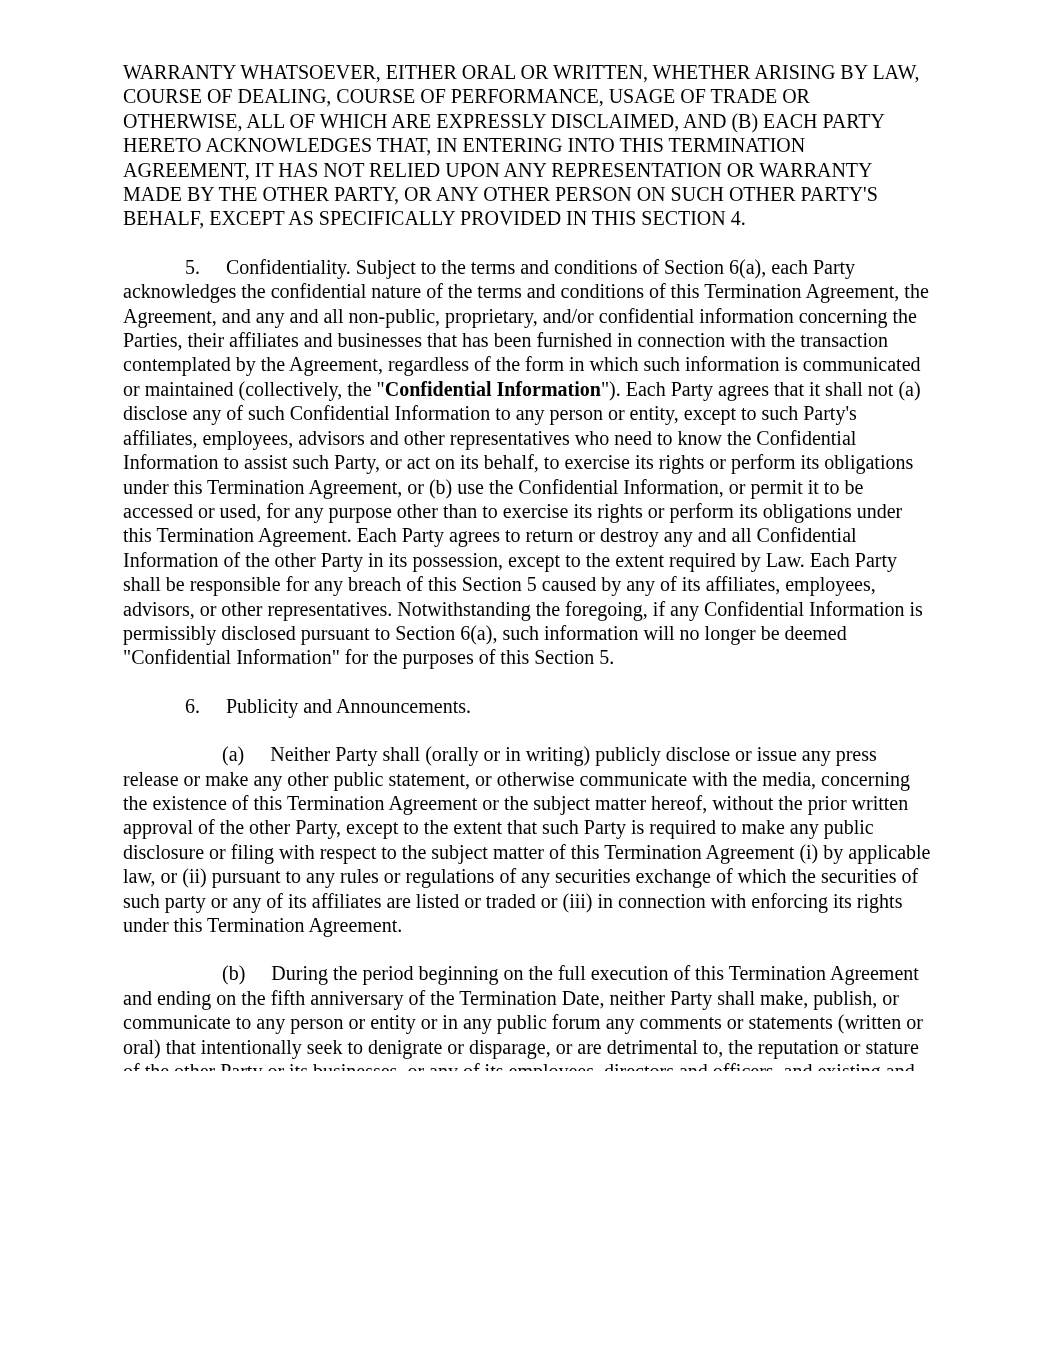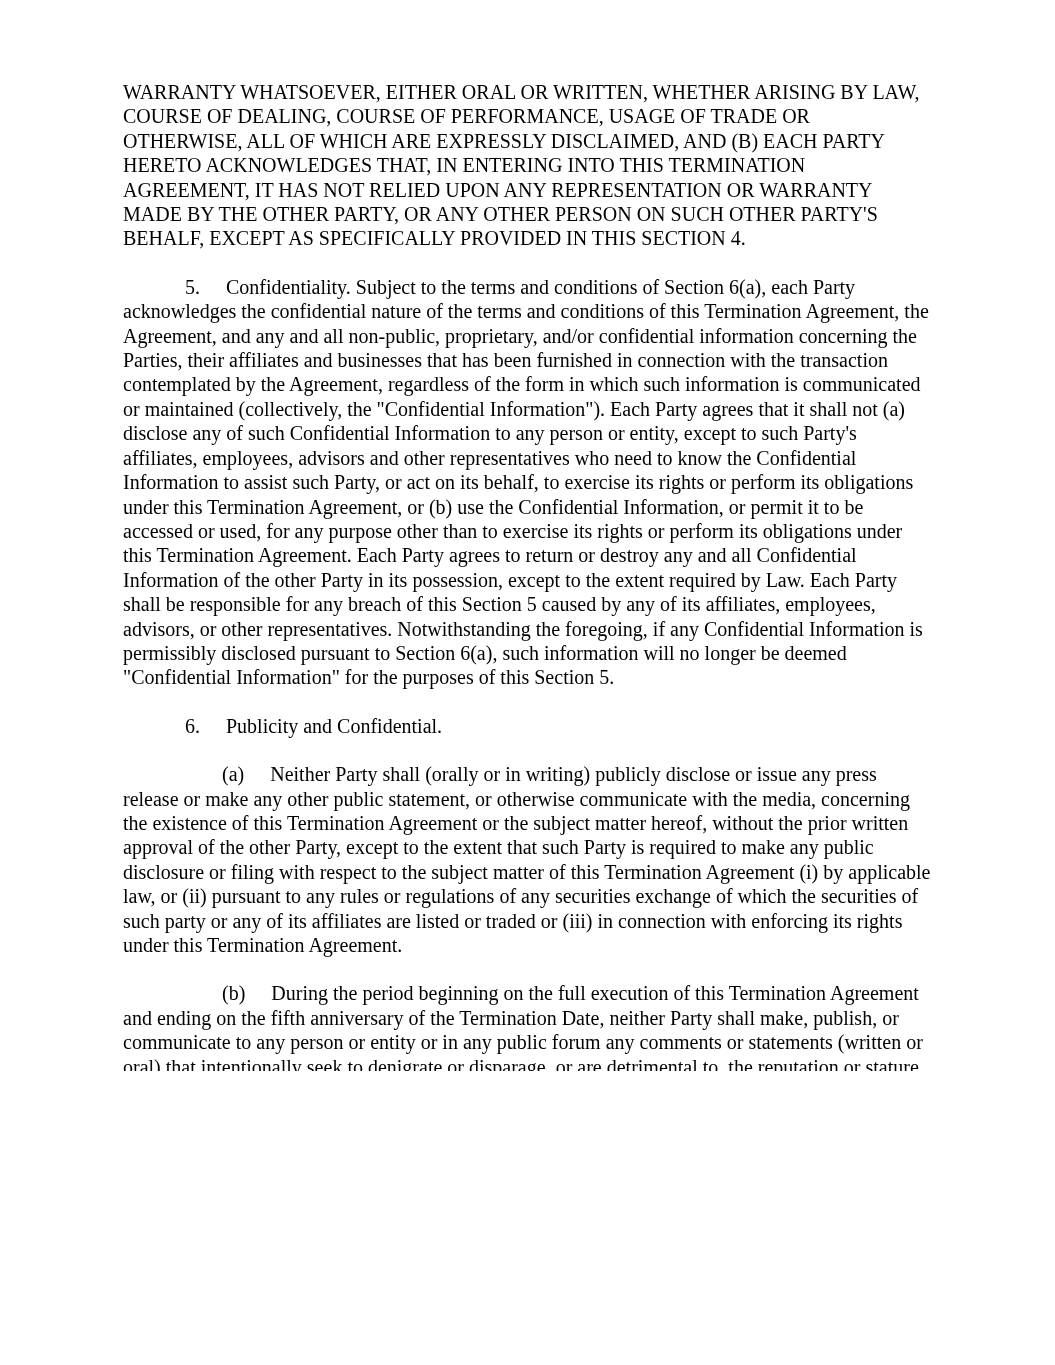--- a/index.html
+++ b/index.html
@@ -7,55 +7,55 @@
     padding: 0;
     background: #ffffff;
   }
   .page {
     position: relative;
     width: 1055px;
     height: 1071px;
     margin: 0 auto;
     background: #ffffff;
     box-sizing: border-box;
-    padding: 80px 123px 0 123px;
+    padding: 60px 123px 0 123px;
     font-family: "Liberation Serif", serif;
     font-size: 20px;
     line-height: 24.4px;
     color: #000000;
     overflow: hidden;
   }
   .para {
     margin: 0 0 24px 0;
     text-align: left;
     white-space: normal;
   }
   .indent-none { text-indent: 0; }
   .indent-section { text-indent: 62px; }
   .indent-sub { text-indent: 99px; }
   .run { white-space: normal; }
-  .run.bold { font-weight: normal; }
+  .run.bold { font-weight: bold; }
   .run.underline { }
   .run.tab { display: inline-block; width: 26px; }
   .page-number {
     position: absolute;
     top: 1251px;
     left: 0;
     width: 1055px;
     text-align: center;
     font-family: "Liberation Serif", serif;
     font-size: 20px;
     color: #000000;
   }
 </style>
 </head>
 <body>
 
 <div class="page">
   <div>
       <p class="para indent-none"><span class="run normal">WARRANTY WHATSOEVER, EITHER ORAL OR WRITTEN, WHETHER ARISING BY LAW, COURSE OF DEALING, COURSE OF PERFORMANCE, USAGE OF TRADE OR OTHERWISE, ALL OF WHICH ARE EXPRESSLY DISCLAIMED, AND (B) EACH PARTY HERETO ACKNOWLEDGES THAT, IN ENTERING INTO THIS TERMINATION AGREEMENT, IT HAS NOT RELIED UPON ANY REPRESENTATION OR WARRANTY MADE BY THE OTHER PARTY, OR ANY OTHER PERSON ON SUCH OTHER PARTY'S BEHALF, EXCEPT AS SPECIFICALLY PROVIDED IN THIS SECTION 4.</span></p>
       <p class="para indent-section"><span class="run normal">5.</span><span class="run tab">&nbsp;</span><span class="run underline">Confidentiality</span><span class="run normal">. Subject to the terms and conditions of Section 6(a), each Party acknowledges the confidential nature of the terms and conditions of this Termination Agreement, the Agreement, and any and all non-public, proprietary, and/or confidential information concerning the Parties, their affiliates and businesses that has been furnished in connection with the transaction contemplated by the Agreement, regardless of the form in which such information is communicated or maintained  (collectively, the "</span><span class="run bold">Confidential Information</span><span class="run normal">").  Each Party agrees that it shall not (a) disclose any of such Confidential Information to any person or entity, except to such Party's affiliates, employees, advisors and other representatives who need to know the Confidential Information to assist such Party, or act on its behalf, to exercise its rights or perform its obligations under this Termination Agreement, or (b) use the Confidential Information, or permit it to be accessed or used, for any purpose other than to exercise its rights or perform its obligations under this Termination Agreement. Each Party agrees to return or destroy any and all Confidential Information of the other Party in its possession, except to the extent required by Law.  Each Party shall be responsible for any breach of this Section 5 caused by any of its affiliates, employees, advisors, or other representatives. Notwithstanding the foregoing, if any Confidential Information is permissibly disclosed pursuant to Section 6(a), such information will no longer be deemed "Confidential Information" for the purposes of this Section 5.</span></p>
-      <p class="para indent-section"><span class="run normal">6.</span><span class="run tab">&nbsp;</span><span class="run underline">Publicity and Confidential</span><span class="run normal">.</span></p>
+      <p class="para indent-section"><span class="run normal">6.</span><span class="run tab">&nbsp;</span><span class="run underline">Publicity and Announcements</span><span class="run normal">.</span></p>
       <p class="para indent-sub"><span class="run normal">(a)</span><span class="run tab">&nbsp;</span><span class="run normal">Neither Party shall (orally or in writing) publicly disclose or issue any press release or make any other public statement, or otherwise communicate with the media, concerning the existence of this Termination Agreement or the subject matter hereof, without the prior written approval of the other Party, except to the extent that such Party is required to make any public disclosure or filing with respect to the subject matter of this Termination Agreement (i) by applicable law, or (ii) pursuant to any rules or regulations of any securities exchange of which the securities of such party or any of its affiliates are listed or traded or (iii) in connection with enforcing its rights under this Termination Agreement.</span></p>
       <p class="para indent-sub"><span class="run normal">(b)</span><span class="run tab">&nbsp;</span><span class="run normal">During the period beginning on the full execution of this Termination Agreement and ending on the fifth anniversary of the Termination Date, neither Party shall make, publish, or communicate to any person or entity or in any public forum any comments or statements (written or oral) that intentionally seek to denigrate or disparage, or are detrimental to, the reputation or stature of the other Party or its businesses, or any of its employees, directors and officers, and existing and prospective customers, suppliers, investors and other associated third parties.</span></p>
     </div>
   <div class="page-number">3</div>
 </div>
 
 </body></html>

